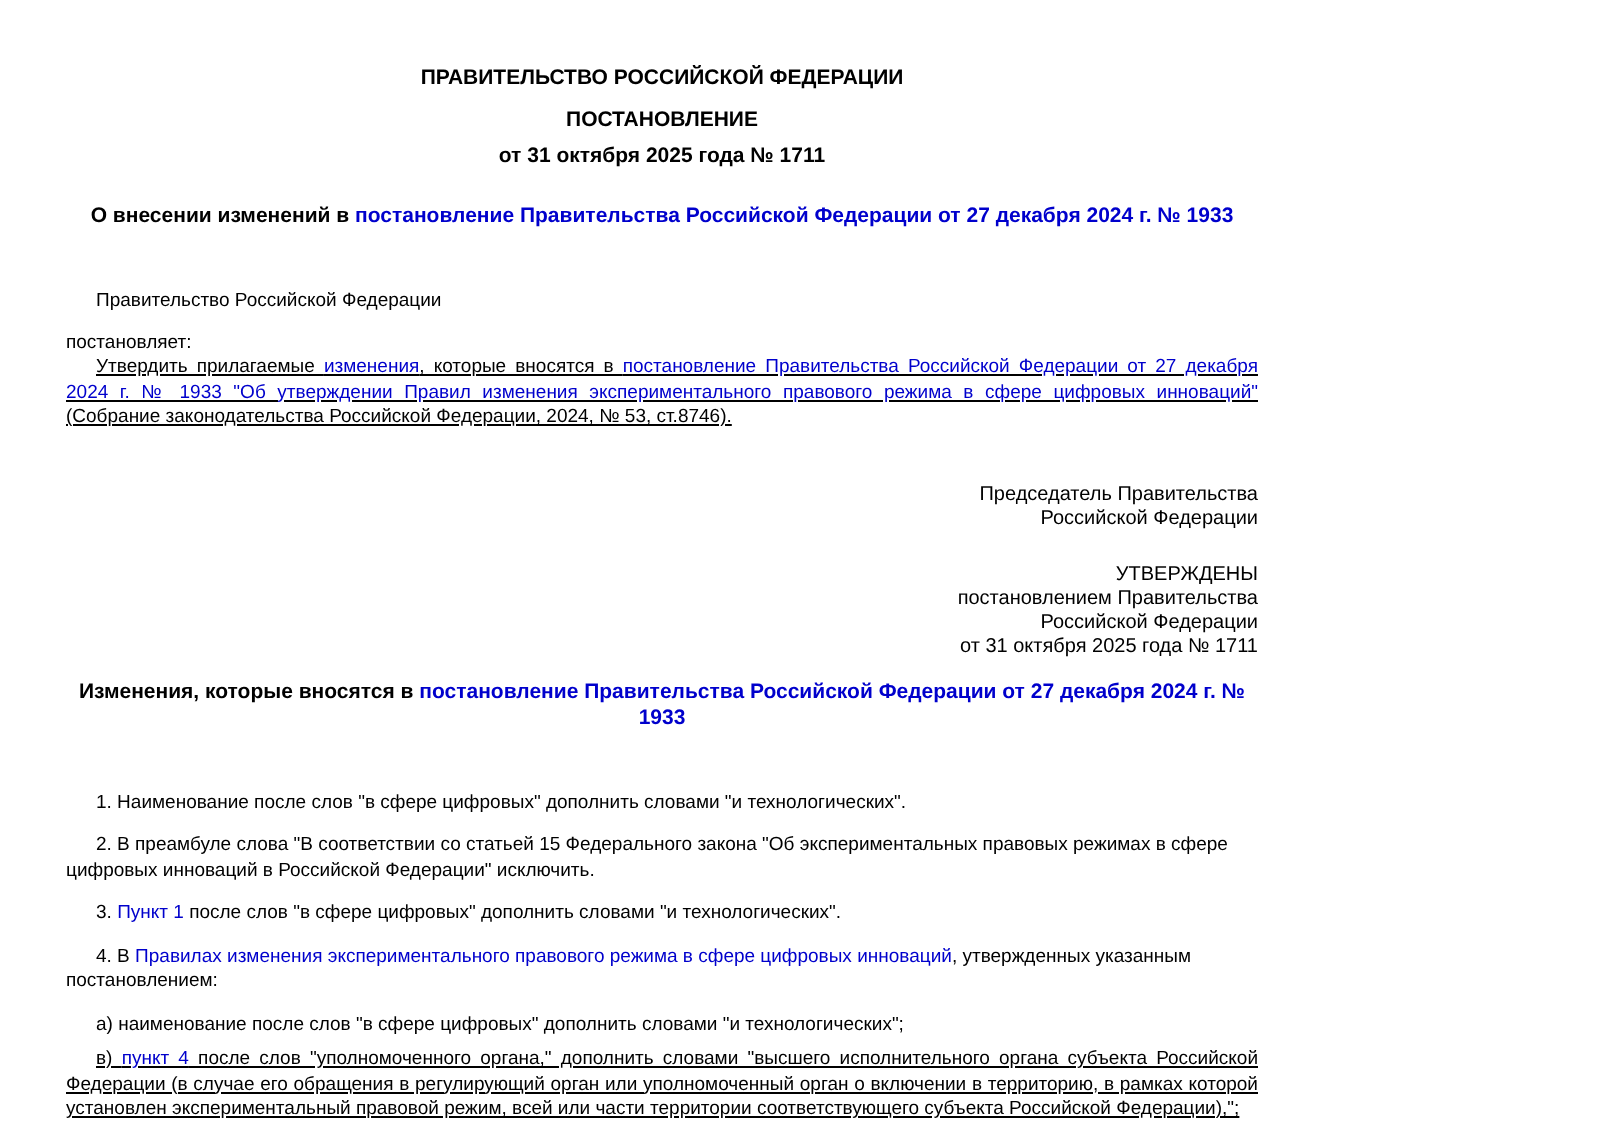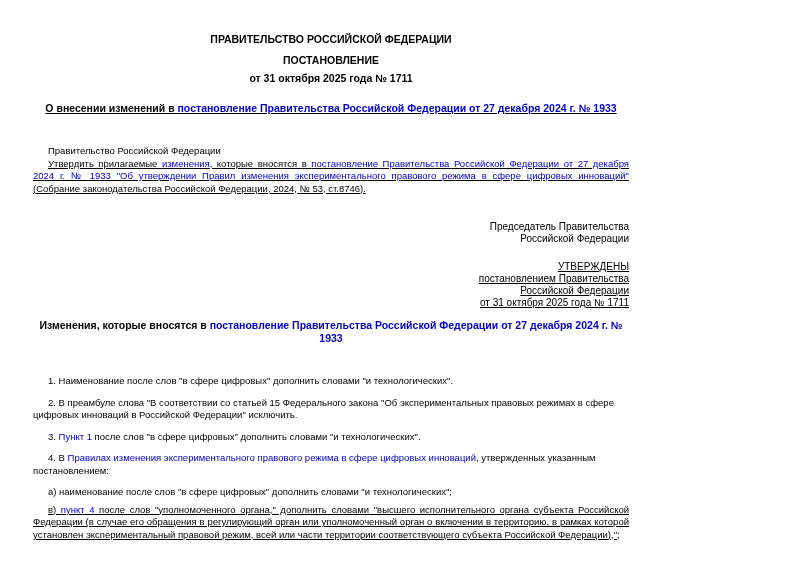--- a/index.html
+++ b/index.html
@@ -7,36 +7,37 @@
   body { width:807px; height:571px; font-family:"Liberation Sans", sans-serif; color:var(--text); }
   .page { box-sizing:border-box; width:664px; height:571px; padding:33px 35px 0 33px; overflow:hidden; background:var(--bg); }
   .h  { font-size:10.5px; line-height:13px; font-weight:bold; }
   .t  { font-size:9.5px;  line-height:12.5px; }
   .sig{ font-size:10px;  line-height:12px; }
   .c  { text-align:center; }
   .r  { text-align:right; }
   .just { text-align:justify;text-decoration:underline; }
   .ind  { text-indent:15px; }
   .lnk  { color:var(--link); }
-  .m8 {margin-top:8px;} .m5{margin-top:5px;} .m17{margin-top:17px;text-decoration:underline;} .m30{margin-top:30px;}
-  .m0 {margin-top:0;}   .m26{margin-top:26px;} .m16{margin-top:16px;text-decoration:underline;} .m10{margin-top:10px;}
+  .m8 {margin-top:8px;} .m5{margin-top:5px;} .m17{margin-top:17px;} .m30{margin-top:30px;}
+  .m0 {margin-top:0;}   .m26{margin-top:26px;} .m16{margin-top:16px;} .m10{margin-top:10px;}
   .m9 {margin-top:9px;}
 </style>
 </head>
 <body>
 
 <div class="page">
 
   <div class="h c">ПРАВИТЕЛЬСТВО РОССИЙСКОЙ ФЕДЕРАЦИИ</div>
   <div class="h c m8">ПОСТАНОВЛЕНИЕ</div>
   <div class="h c m5">от 31 октября 2025 года № 1711</div>
 
   <div class="h c m17"><span>О внесении изменений в </span><span class="lnk">постановление Правительства Российской Федерации от 27 декабря 2024 г. № 1933</span></div>
 
   <div class="t ind m30">Правительство Российской Федерации</div>
+  <div class="t m8">постановляет:</div>
   <div class="t ind just m0"><span>Утвердить прилагаемые </span><span class="lnk">изменения</span><span>, которые вносятся в </span><span class="lnk">постановление Правительства Российской Федерации от 27 декабря 2024 г. № 1933 "Об утверждении Правил изменения экспериментального правового режима в сфере цифровых инноваций"</span><span> (Собрание законодательства Российской Федерации, 2024, № 53, ст.8746).</span></div>
 
   <div class="r m26">
     <div class="sig">Председатель Правительства</div>
     <div class="sig">Российской Федерации</div>
   </div>
 
   <div class="r m16">
     <div class="sig">УТВЕРЖДЕНЫ</div>
     <div class="sig">постановлением Правительства</div>

